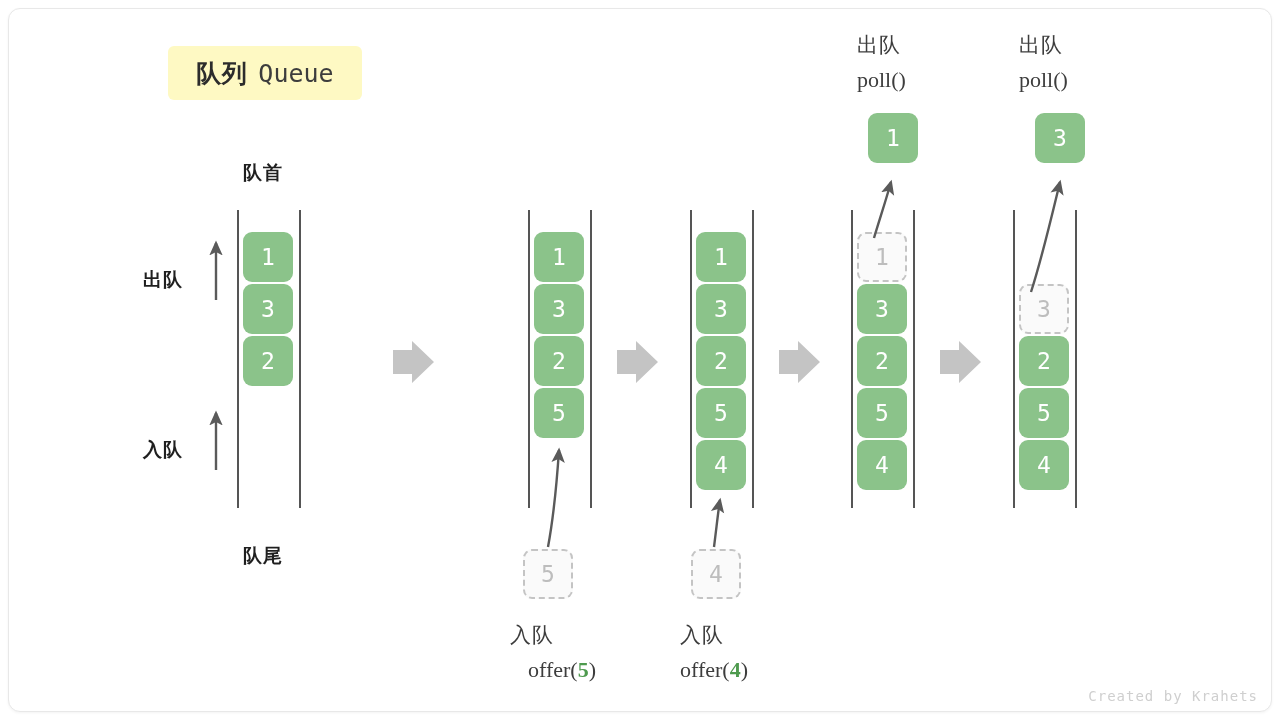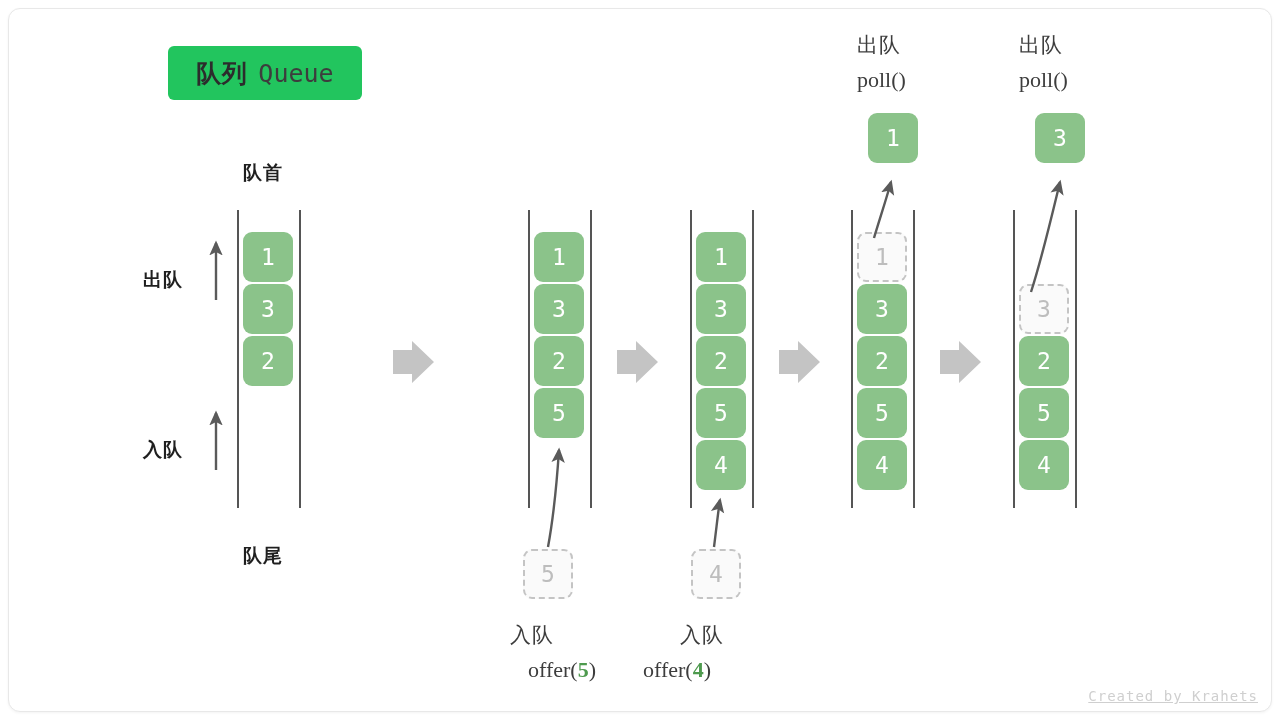--- a/index.html
+++ b/index.html
@@ -32,21 +32,21 @@
     box-shadow: 0 1px 3px rgba(0,0,0,0.05);
   }
 
   
   .title-badge {
     position: absolute;
     left: 168px;
     top: 46px;
     width: 194px;
     height: 54px;
-    background: #22c55e;
+    background: #fef9c3;
     border-radius: 6px;
     display: flex;
     align-items: center;
     justify-content: center;
     gap: 11px;
   }
   .title-cn {
     font-size: 25px;
     font-weight: bold;
     color: #2c2c2c;
@@ -123,21 +123,20 @@
   }
 
   .watermark {
     position: absolute;
     right: 22px;
     bottom: 16px;
     font-family: "DejaVu Sans Mono", "Liberation Mono", monospace;
     font-size: 14px;
     color: #cfcfcf;
     letter-spacing: 1px;
-    text-decoration: underline;
   }
 </style>
 </head>
 <body>
 
 <div id="canvas">
   <div class="card-frame"></div>
 
   <div class="title-badge">
     <span class="title-cn">队列</span>
@@ -151,21 +150,21 @@
 
   <div class="abs-text label-cn" style="left:857px; top:31px;">出队</div>
   <div class="abs-text label-mono" style="left:857px; top:67px;">poll()</div>
   <div class="abs-text label-cn" style="left:1019px; top:31px;">出队</div>
   <div class="abs-text label-mono" style="left:1019px; top:67px;">poll()</div>
 
   <div class="abs-text label-cn" style="left:510px; top:621px;">入队</div>
   <div class="abs-text label-mono" style="left:528px; top:657px;"><span>offer(</span><span class="num-green">5</span><span>)</span></div>
 
   <div class="abs-text label-cn" style="left:680px; top:621px;">入队</div>
-  <div class="abs-text label-mono" style="left:643px; top:657px;"><span>offer(</span><span class="num-green">4</span><span>)</span></div>
+  <div class="abs-text label-mono" style="left:680px; top:657px;"><span>offer(</span><span class="num-green">4</span><span>)</span></div>
 
   <div class="rail" style="left:237px; top:210px; height:298px;"></div>
   <div class="rail" style="left:299px; top:210px; height:298px;"></div>
   <div class="box" style="left:243px; top:232px;">1</div>
   <div class="box" style="left:243px; top:284px;">3</div>
   <div class="box" style="left:243px; top:336px;">2</div>
 
   <div class="rail" style="left:528px; top:210px; height:298px;"></div>
   <div class="rail" style="left:590px; top:210px; height:298px;"></div>
   <div class="box" style="left:534px; top:232px;">1</div>

